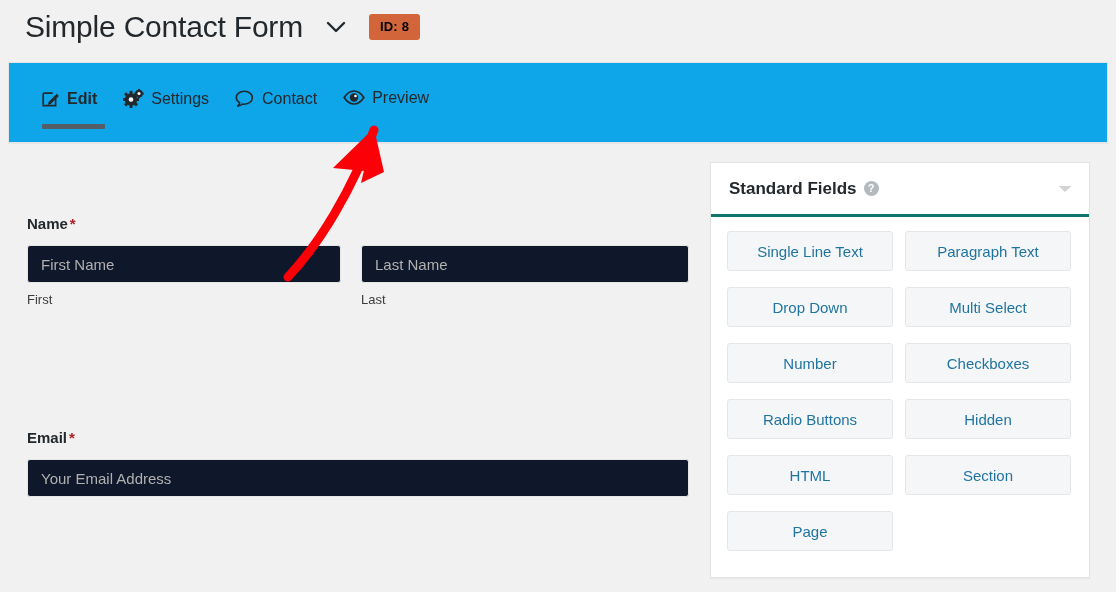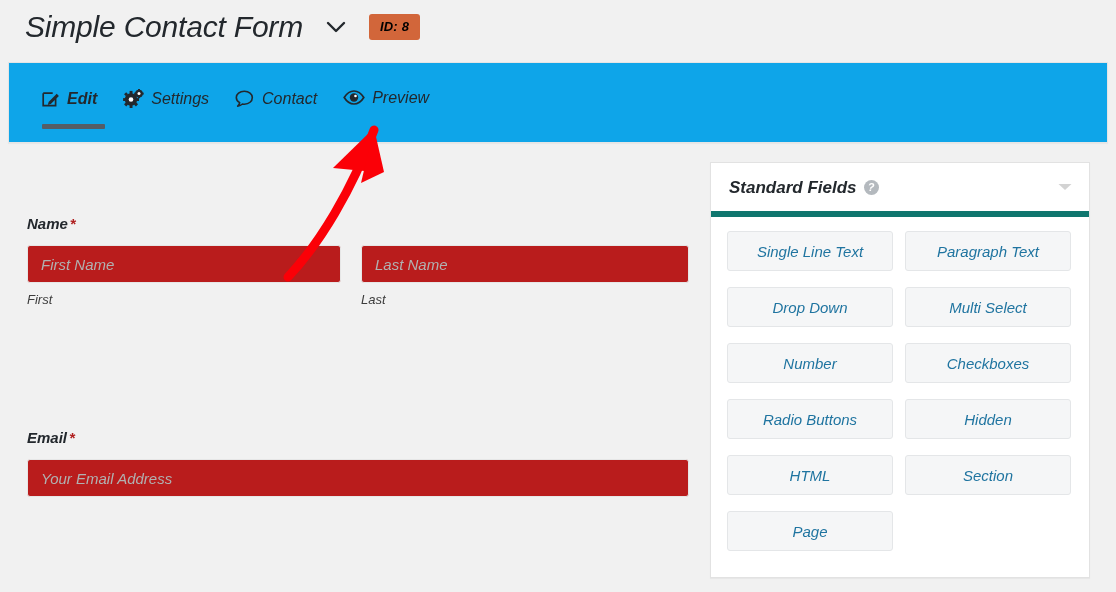--- a/index.html
+++ b/index.html
@@ -3,21 +3,21 @@
 <meta charset="utf-8">
 <style>
   * { box-sizing: border-box; }
   html, body {
     margin: 0; padding: 0;
     width: 1116px; height: 592px;
     background: #f1f1f1;
     font-family: "Liberation Sans", sans-serif;
     overflow: hidden;
   }
-  #root { position: relative; width: 1116px; height: 592px; font-style: italic; }
+  #root { position: relative; width: 1116px; height: 592px; }
 
   
   .header {
     position: absolute; left: 0; top: 0; width: 1116px; height: 54px;
     display: flex; align-items: center; padding-left: 25px;
   }
   .form-title {
     font-size: 30px; font-weight: 400; color: #23282d;
     letter-spacing: -0.2px; line-height: 1;
   }
@@ -59,36 +59,36 @@
   .formarea { position: absolute; left: 0; top: 150px; width: 700px; height: 442px; }
   .field-block { position: absolute; left: 27px; }
   .field-label {
     font-size: 15px; font-weight: bold; color: #23282d;
     margin-bottom: 14px; line-height: 1;
   }
   .req { color: #b02020; font-weight: bold; margin-left: 2px; }
   .inputs-row { display: flex; }
   .sub-col { display: flex; flex-direction: column; }
   .finput {
-    background: #b91c1c; border: 1px solid #e6e6e6; border-radius: 3px;
+    background: #0f172a; border: 1px solid #e6e6e6; border-radius: 3px;
     height: 38px; font-size: 15px; color: #b1b1b1;
     padding: 0 13px; display: flex; align-items: center;
     font-family: "Liberation Sans", sans-serif;
   }
   .sublabel { font-size: 13px; color: #3c3c3c; margin-top: 10px; line-height: 1; }
 
   
   .panel {
     position: absolute; left: 710px; top: 162px;
     width: 380px; height: 416px;
     background: #ffffff; border: 1px solid #e2e2e2;
     box-shadow: 0 1px 1px rgba(0,0,0,.04);
   }
   .panel-head {
-    height: 54px; border-bottom: 6px solid #0f766e;
+    height: 54px; border-bottom: 3px solid #0f766e;
     display: flex; align-items: center; padding: 0 16px 0 18px;
   }
   .panel-title { font-size: 17px; font-weight: bold; color: #23282d; line-height: 1; }
   .help-icon {
     width: 15px; height: 15px; border-radius: 50%;
     background: #b4b9be; color: #ffffff;
     font-size: 11px; font-weight: bold; line-height: 15px;
     text-align: center; margin-left: 7px; cursor: pointer;
     font-family: "Liberation Sans", sans-serif;
   }

